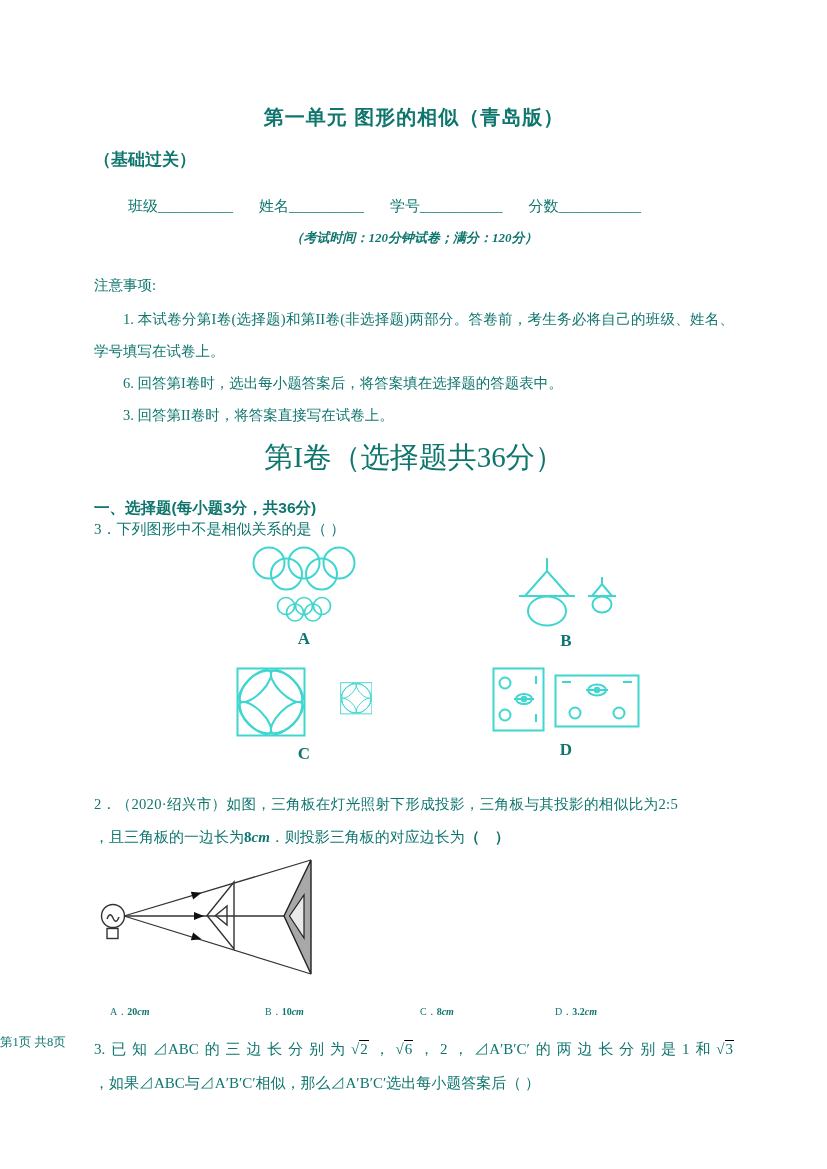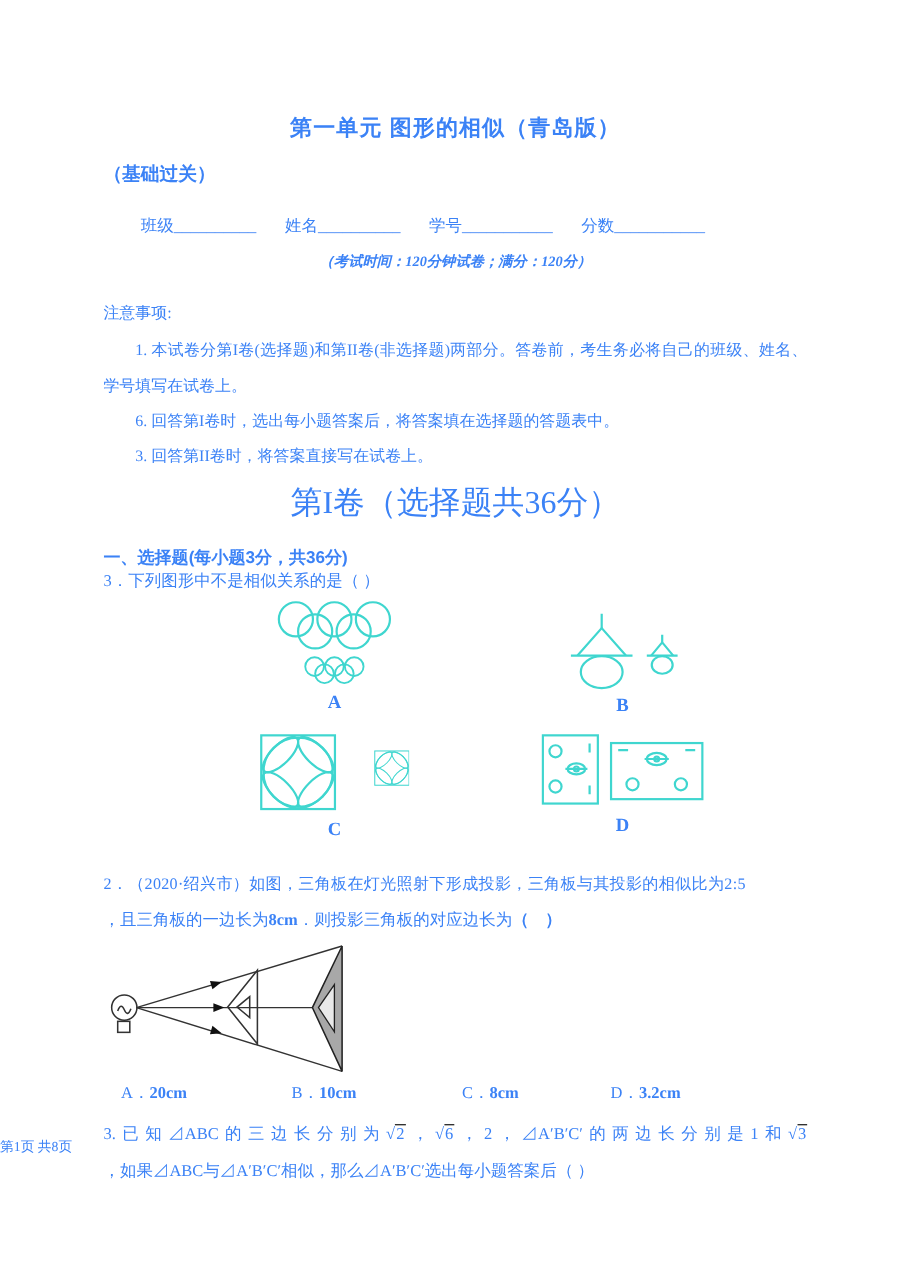--- a/index.html
+++ b/index.html
@@ -1,19 +1,19 @@
 <!DOCTYPE html>
 <html><head>
 <meta charset="utf-8">
 <style>
   html,body { margin:0; padding:0; background:#ffffff; }
   .sheet {
     position:relative; width:827px; height:1169px; margin:0 auto;
     box-sizing:border-box; padding:104px 93px 0 94px; overflow:hidden;
-    font-family:"Liberation Serif", serif; color:#3b82f6; background:#fff;
+    font-family:"Liberation Serif", serif; color:#0f766e; background:#fff;
   }
   .title {
     margin:0; text-align:center; font-family:"Liberation Sans", sans-serif;
     font-weight:bold; font-size:20px; line-height:26px; letter-spacing:1px;
   }
   .subtitle {
     margin:20px 0 0 0; font-family:Liberation Mono, monospace;
     font-weight:bold; font-size:17px; line-height:22px;
   }
   .info-line {
@@ -39,24 +39,24 @@
     margin:18px 0 0 0; font-family:"Liberation Sans", sans-serif;
     font-weight:bold; font-size:15.5px; line-height:22px;
   }
   .q-text { margin:0; font-size:15px; line-height:21px; }
   .fig-area { position:relative; height:232px; }
   .fig-cell { position:absolute; width:200px; text-align:center; }
   .fig-label { font-size:17px; font-weight:bold; line-height:18px; }
   .q2-line1 { margin:16px 0 0 0; font-size:14.6px; line-height:33px; white-space:nowrap; letter-spacing:0.3px; }
   .q2-line2 { margin:0; font-size:15px; line-height:33px; }
   .ratio-bold { font-weight:normal; }
-  .unit-i { font-weight:bold; }
+  .unit-i { font-weight:bold; font-style:italic; }
   .num-b { font-weight:bold; }
   .q2-fig { display:block; }
-  .opts { margin-top:2px; font-size:15px; line-height:20px; padding-left:16px; display:flex; }
+  .opts { margin-top:20px; font-size:10px; line-height:20px; padding-left:16px; display:flex; }
   .opt { display:inline-block; }
   .opt-a,.opt-b { width:155px; }
   .opt-c { width:135px; }
   .q3-line1 {
     margin:10px 0 0 0; font-size:15px; line-height:34px; height:34px;
     text-align:justify; text-align-last:justify; overflow:hidden;
   }
   .q3-line2 { margin:0; font-size:15px; line-height:34px; }
   .sqrt { white-space:nowrap; }
   .sqrt .vinc { border-top:1.2px solid #000; padding:0 1px; }

